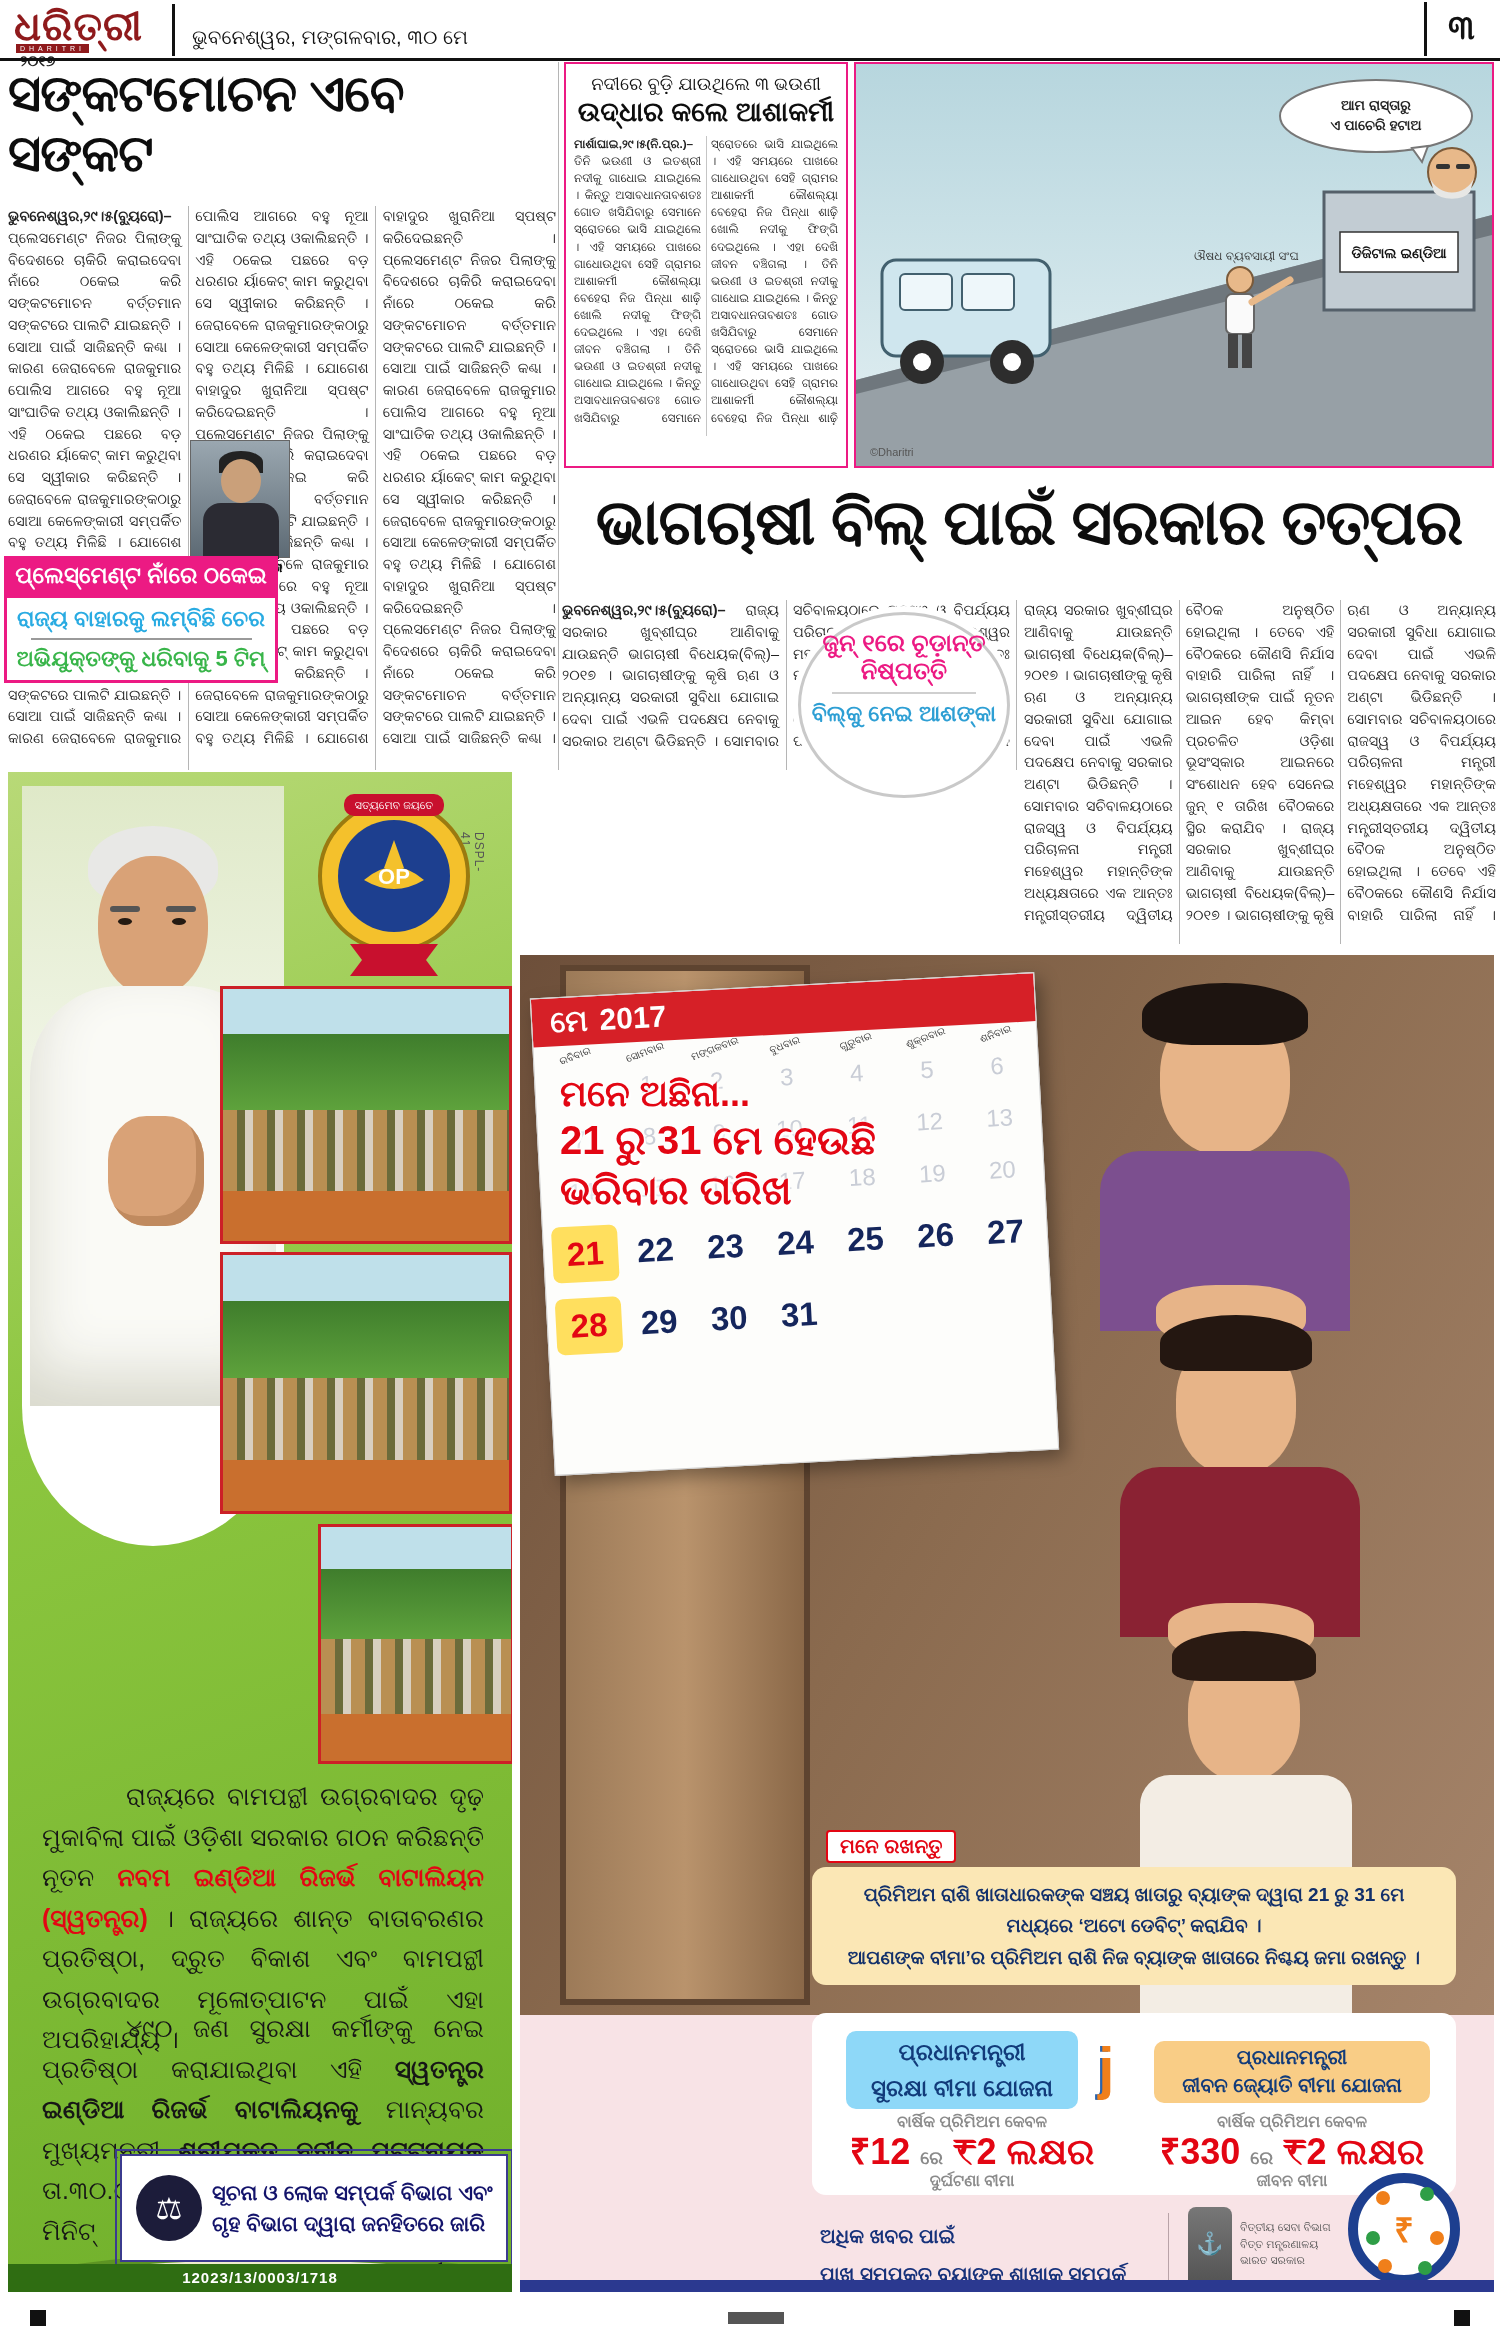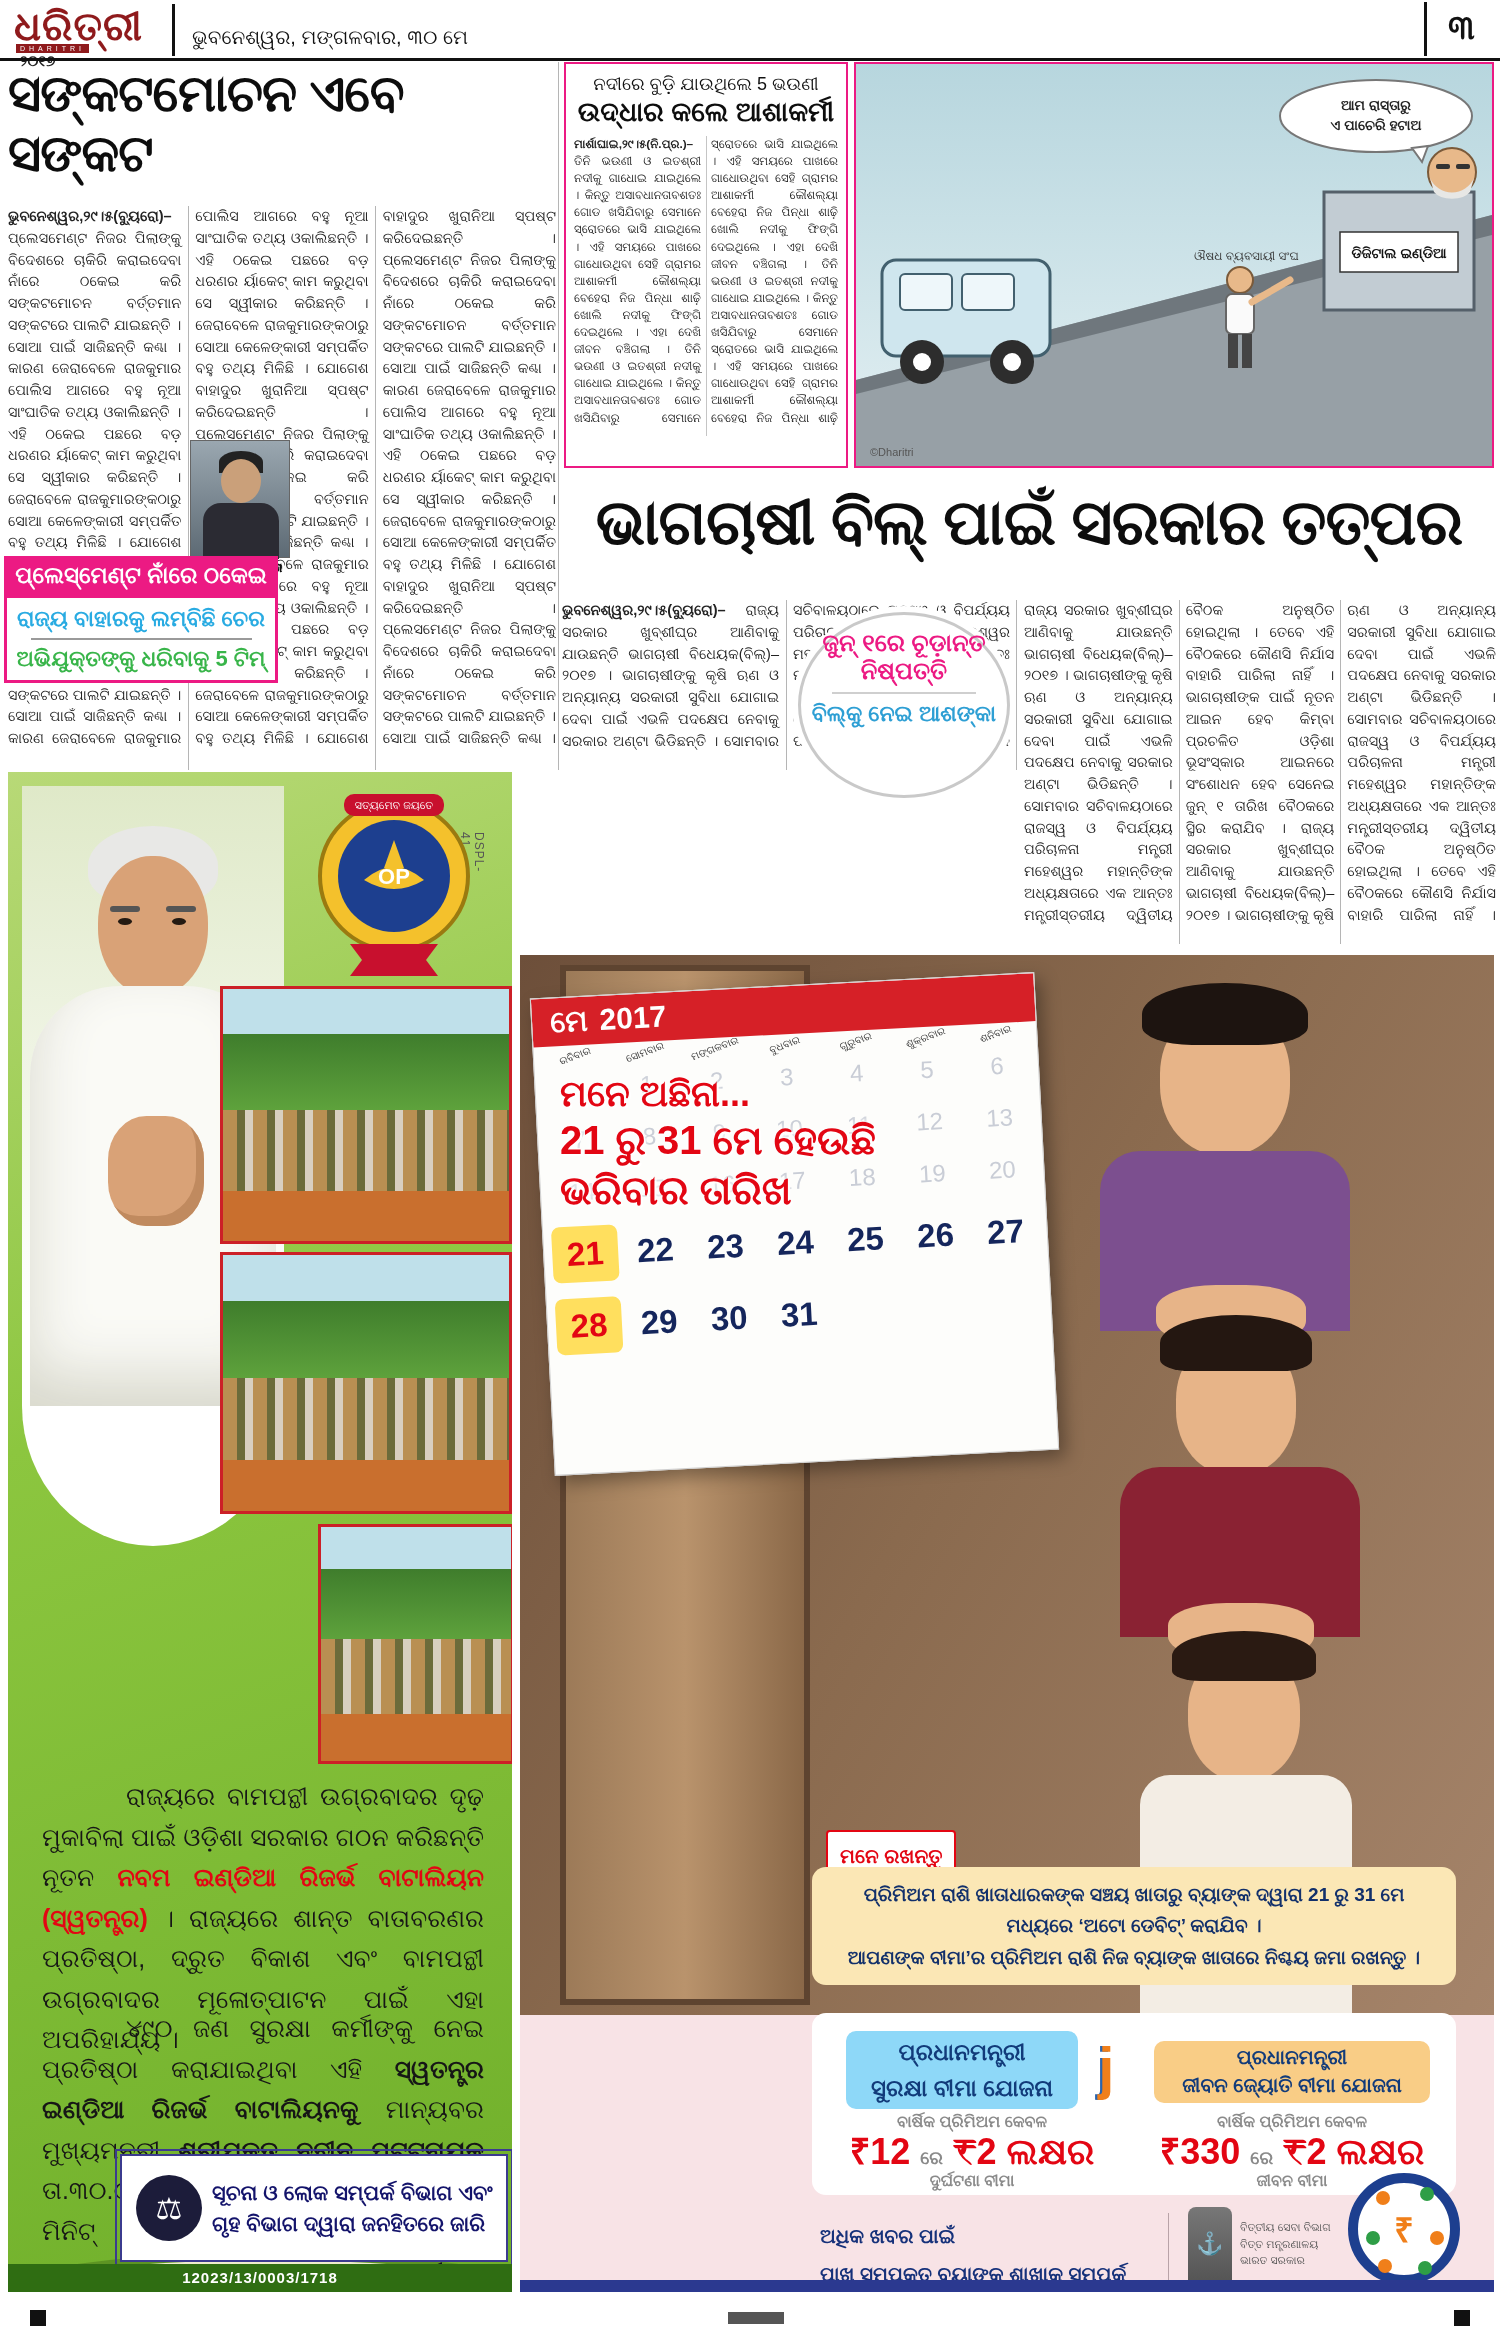--- a/index.html
+++ b/index.html
@@ -93,21 +93,21 @@
   .calendar { position:absolute; left:22px; top:30px; width:505px; height:478px; background:#fdfdfb; border:1px solid #cfcfcf; box-shadow:6px 8px 18px rgba(0,0,0,.35); transform:rotate(-3deg); overflow:hidden; }
   .cal-head { height:48px; background:#d62027; color:#fff; font-weight:bold; font-size:30px; display:flex; align-items:center; padding-left:18px; gap:12px; }
   .cal-wk { display:grid; grid-template-columns:repeat(7,1fr); padding:4px 6px 0; }
   .cal-wk span { font-size:10.5px; color:#333; text-align:center; transform:rotate(-18deg); white-space:nowrap; overflow:hidden; }
   .cal-row { display:grid; grid-template-columns:repeat(7,1fr); padding:0 6px; }
   .cal-faint span { font-size:24px; color:#c9cdd6; text-align:center; line-height:52px; }
   .cal-bold span { font-size:33px; font-weight:bold; color:#15265c; text-align:center; line-height:72px; }
   .cal-bold span.hl { color:#e30613; background:#ffdf5e; border-radius:8px; margin:8px 2px; line-height:56px; }
   .promo { position:absolute; left:40px; top:118px; width:440px; color:#e30613; font-weight:bold; text-shadow:0 0 6px #fff,0 0 10px #fff,2px 2px 0 #fff; }
   .promo .p1 { font-size:36px; } .promo .p2,.promo .p3,.promo .p4 { font-size:40px; line-height:1.25; }
-  .tag { position:absolute; left:306px; top:875px; background:#fff; border:2px solid #e30613; color:#e30613; font-weight:bold; font-size:20px; padding:13px 12px; border-radius:4px; }
+  .tag { position:absolute; left:306px; top:875px; background:#fff; border:2px solid #e30613; color:#e30613; font-weight:bold; font-size:20px; padding:3px 12px; border-radius:4px; }
   .note { position:absolute; left:292px; top:912px; width:644px; background:#fbe7b5; border-radius:14px; padding:12px 8px; text-align:center; font-size:19px; font-weight:bold; color:#12306b; line-height:1.65; }
   .panel { position:absolute; left:292px; top:1058px; width:644px; height:182px; background:#fff; border-radius:14px; }
   .scheme-blue { position:absolute; left:34px; top:18px; width:232px; height:78px; background:#8ed8f8; border-radius:10px; text-align:center; font-weight:bold; color:#123b7a; font-size:23px; line-height:1.55; padding-top:4px; }
   .jj { position:absolute; left:284px; top:22px; width:56px; height:72px; font-weight:bold; font-size:58px; line-height:66px; }
   .jj .j1 { color:#2a64ad; } .jj .j2 { color:#f07f1a; margin-left:-14px; }
   .scheme-orange { position:absolute; left:342px; top:28px; width:276px; height:62px; background:#f9cd86; border-radius:10px; text-align:center; font-weight:bold; color:#123b7a; font-size:20px; line-height:1.4; padding-top:2px; }
   .prem { position:absolute; top:100px; width:300px; text-align:center; }
   .prem.left { left:10px; } .prem.right { left:330px; }
   .prem .lab { font-size:16px; color:#8a8a8a; font-weight:bold; }
   .prem .amt { color:#e30613; font-weight:bold; font-size:36px; line-height:1.15; }
@@ -155,21 +155,21 @@
     <div class="teaser-title">ପ୍ଲେସ୍‌ମେଣ୍ଟ ନାଁରେ ଠକେଇ</div>
     <div class="teaser-box">
       <div class="teaser-l1">ରାଜ୍ୟ ବାହାରକୁ ଲମ୍ବିଛି ଚେର</div>
       <div class="teaser-hr"></div>
       <div class="teaser-l2">ଅଭିଯୁକ୍ତଙ୍କୁ ଧରିବାକୁ 5 ଟିମ୍</div>
     </div>
   </div>
   <div class="abs vrule1"></div>
 
   <div class="abs a2-box">
-    <div class="a2-kick">ନଦୀରେ ବୁଡ଼ି ଯାଉଥିଲେ 5 ଭଉଣୀ</div>
+    <div class="a2-kick">ନଦୀରେ ବୁଡ଼ି ଯାଉଥିଲେ ୩ ଭଉଣୀ</div>
     <div class="a2-head">ଉଦ୍ଧାର କଲେ ଆଶାକର୍ମୀ</div>
     <div class="a2-body"><span class="dateline">ମାର୍ଶାଘାଇ,୨୯।୫(ନି.ପ୍ର.)–</span> <span>ତିନି ଭଉଣୀ ଓ ଇତଶ୍ରୀ ନଦୀକୁ ଗାଧୋଇ ଯାଇଥିଲେ । କିନ୍ତୁ ଅସାବଧାନତାବଶତଃ ଗୋଡ ଖସିଯିବାରୁ ସେମାନେ ସ୍ରୋତରେ ଭାସି ଯାଇଥିଲେ । ଏହି ସମୟରେ ପାଖରେ ଗାଧୋଉଥିବା ସେହି ଗ୍ରାମର ଆଶାକର୍ମୀ କୌଶଲ୍ୟା ବେହେରା ନିଜ ପିନ୍ଧା ଶାଢ଼ି ଖୋଲି ନଦୀକୁ ଫିଙ୍ଗି ଦେଇଥିଲେ । ଏହା ଦେଖି ଜୀବନ ବଞ୍ଚିଗଲା । ତିନି ଭଉଣୀ ଓ ଇତଶ୍ରୀ ନଦୀକୁ ଗାଧୋଇ ଯାଇଥିଲେ । କିନ୍ତୁ ଅସାବଧାନତାବଶତଃ ଗୋଡ ଖସିଯିବାରୁ ସେମାନେ ସ୍ରୋତରେ ଭାସି ଯାଇଥିଲେ । ଏହି ସମୟରେ ପାଖରେ ଗାଧୋଉଥିବା ସେହି ଗ୍ରାମର ଆଶାକର୍ମୀ କୌଶଲ୍ୟା ବେହେରା ନିଜ ପିନ୍ଧା ଶାଢ଼ି ଖୋଲି ନଦୀକୁ ଫିଙ୍ଗି ଦେଇଥିଲେ । ଏହା ଦେଖି ଜୀବନ ବଞ୍ଚିଗଲା । ତିନି ଭଉଣୀ ଓ ଇତଶ୍ରୀ ନଦୀକୁ ଗାଧୋଇ ଯାଇଥିଲେ । କିନ୍ତୁ ଅସାବଧାନତାବଶତଃ ଗୋଡ ଖସିଯିବାରୁ ସେମାନେ ସ୍ରୋତରେ ଭାସି ଯାଇଥିଲେ । ଏହି ସମୟରେ ପାଖରେ ଗାଧୋଉଥିବା ସେହି ଗ୍ରାମର ଆଶାକର୍ମୀ କୌଶଲ୍ୟା ବେହେରା ନିଜ ପିନ୍ଧା ଶାଢ଼ି ଖୋଲି ନଦୀକୁ ଫିଙ୍ଗି ଦେଇଥିଲେ । ଏହା ଦେଖି ଜୀବନ ବଞ୍ଚିଗଲା । ତିନି ଭଉଣୀ ଓ ଇତଶ୍ରୀ ନଦୀକୁ ଗାଧୋଇ ଯାଇଥିଲେ । କିନ୍ତୁ ଅସାବଧାନତାବଶତଃ ଗୋଡ ଖସିଯିବାରୁ ସେମାନେ ସ୍ରୋତରେ ଭାସି ଯାଇଥିଲେ । ଏହି ସମୟରେ ପାଖରେ ଗାଧୋଉଥିବା ସେହି ଗ୍ରାମର ଆଶାକର୍ମୀ କୌଶଲ୍ୟା ବେହେରା ନିଜ ପିନ୍ଧା ଶାଢ଼ି ଖୋଲି ନଦୀକୁ ଫିଙ୍ଗି ଦେଇଥିଲେ । ଏହା ଦେଖି ଜୀବନ ବଞ୍ଚିଗଲା ।</span></div>
   </div>
 
   <div class="abs cartoon">
     <svg width="640" height="406" viewBox="0 0 640 406">
       <defs>
         <linearGradient id="sky" x1="0" y1="0" x2="0" y2="1">
           <stop offset="0" stop-color="#b7d6de"></stop>
             <stop offset="1" stop-color="#e4f0f3"></stop>

